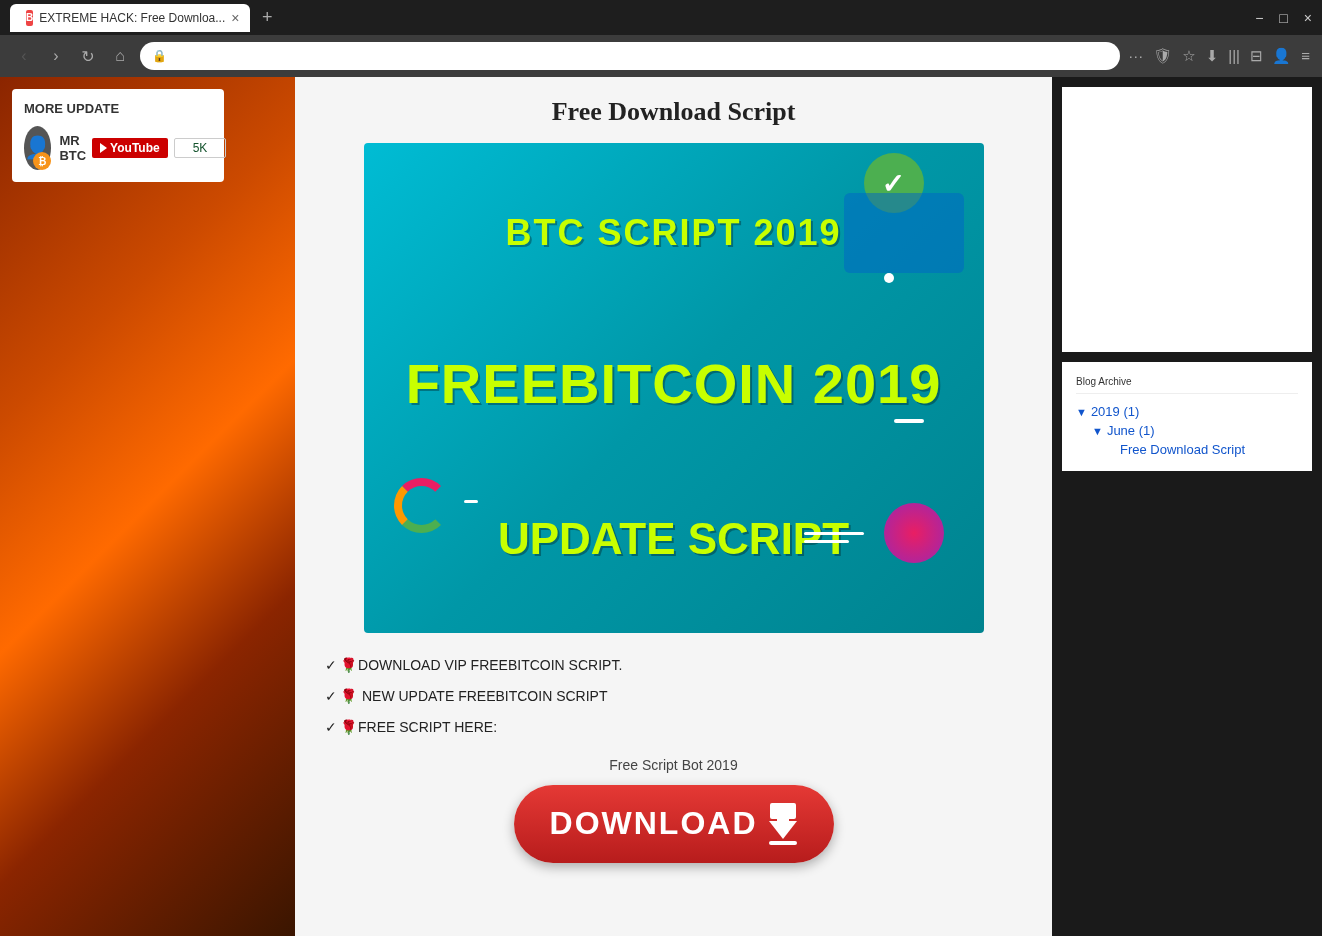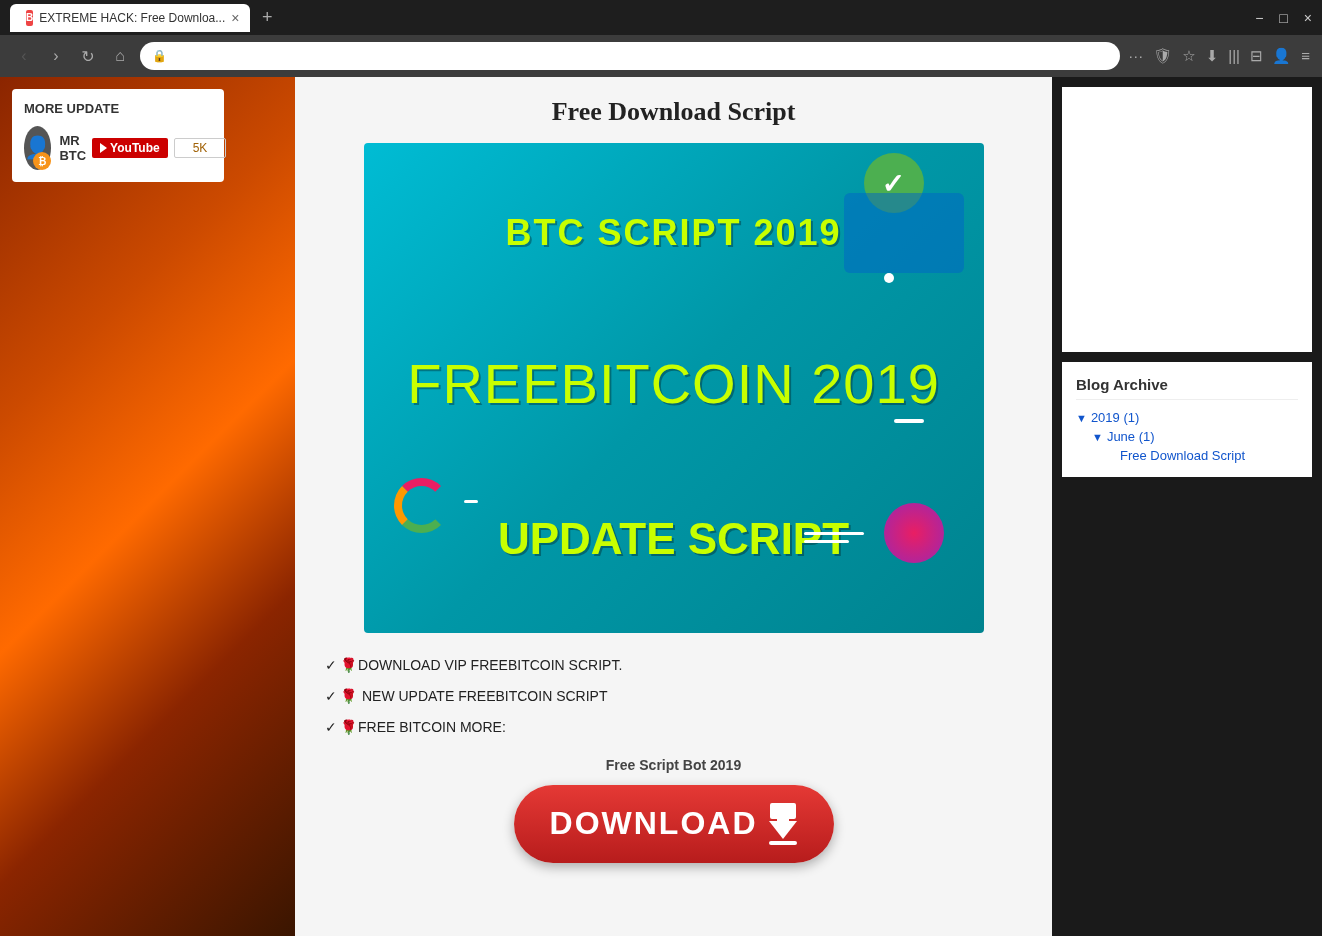--- a/index.html
+++ b/index.html
@@ -181,21 +181,21 @@
     }
     .yt-play {
       width: 0;
       height: 0;
       border-top: 5px solid transparent;
       border-bottom: 5px solid transparent;
       border-left: 7px solid white;
     }
     .subscriber-count {
       font-size: 12px;
-      color: #a16207;
+      color: #14532d;
       border: 1px solid #ccc;
       padding: 2px 18px;
       border-radius: 2px;
     }
 
     
     .main-content {
       flex: 1;
       background: #f5f5f5;
       overflow-y: auto;
@@ -235,21 +235,21 @@
       font-size: 36px;
       font-weight: 900;
       color: #c8ff00;
       text-align: center;
       text-shadow: 2px 2px 0 rgba(0,0,0,0.3);
       font-family: Arial Black, sans-serif;
       letter-spacing: 2px;
     }
     .banner-text-2 {
       font-size: 56px;
-      font-weight: 400;
+      font-weight: 700;
       color: #c8ff00;
       text-align: center;
       text-shadow: 2px 2px 0 rgba(0,0,0,0.3);
       font-family: Arial Black, sans-serif;
       letter-spacing: 1px;
     }
     .banner-text-3 {
       font-size: 44px;
       font-weight: 900;
       color: #c8ff00;
@@ -331,21 +331,21 @@
       font-size: 14px;
       color: #222;
       line-height: 1.8;
       margin-bottom: 16px;
     }
     .post-body p { margin-bottom: 6px; }
 
     .free-script-label {
       text-align: center;
       font-size: 14px;
-      font-weight: bold;
+      font-weight: normal;
       color: #444;
       margin-bottom: 12px;
     }
 
     .download-btn {
       display: block;
       width: 320px;
       margin: 0 auto;
       background: linear-gradient(180deg, #e53935 0%, #b71c1c 100%);
       border-radius: 40px;
@@ -392,22 +392,22 @@
       width: 100%;
       height: 265px;
       margin-bottom: 10px;
     }
     .blog-archive-box {
       background: #fff;
       padding: 14px;
       width: 100%;
     }
     .blog-archive-title {
-      font-size: 15px;
-      font-weight: bold;
+      font-size: 10px;
+      font-weight: normal;
       color: #333;
       margin-bottom: 10px;
       border-bottom: 1px solid #eee;
       padding-bottom: 6px;
     }
     .archive-item {
       display: flex;
       align-items: center;
       gap: 4px;
       font-size: 13px;
@@ -517,21 +517,21 @@
           <div class="dash-w"></div>
           <div class="dash-w2"></div>
         </div>
         <div class="dash-minus"></div>
       </div>
     </div>
 
     <div class="post-body">
       <p>✓ 🌹DOWNLOAD VIP FREEBITCOIN SCRIPT.</p>
       <p>✓ 🌹 NEW UPDATE FREEBITCOIN SCRIPT</p>
-      <p>✓ 🌹FREE BITCOIN MORE:</p>
+      <p>✓ 🌹FREE SCRIPT HERE:</p>
     </div>
 
     <div class="free-script-label">Free Script Bot 2019</div>
 
     <div class="download-btn">
       <div class="download-btn-text">
         <span>DOWNLOAD</span>
         <div style="display:flex; flex-direction:column; align-items:center; gap:2px;">
           <div style="width:26px; height:16px; background:white; border-radius:2px;"></div>
           <div class="dl-arrow"></div>

